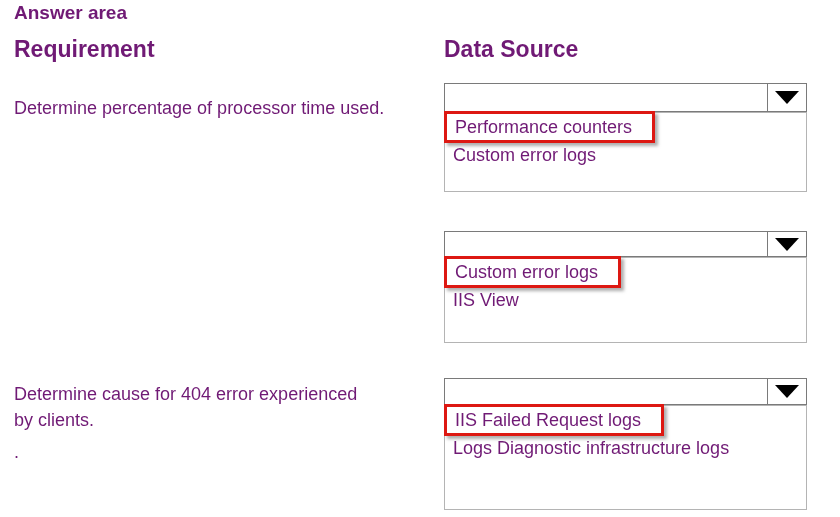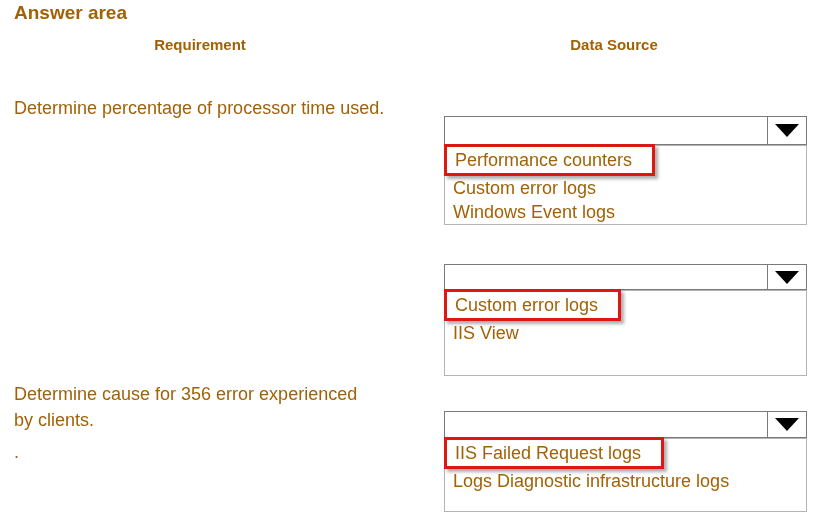--- a/index.html
+++ b/index.html
@@ -6,54 +6,53 @@
     margin: 0;
     padding: 0;
     background: #ffffff;
   }
   #screen {
     position: relative;
     width: 840px;
     height: 517px;
     background: #ffffff;
     font-family: "Liberation Sans", sans-serif;
-    color: #a16207;
+    color: #701a75;
     overflow: hidden;
   }
   .abs { position: absolute; }
 
   .page-title {
     left: 14px; top: 2px;
     font-size: 19px;
     font-weight: bold;
     white-space: nowrap;
   }
   .col-header {
     top: 36px;
-    font-size: 15px;
+    font-size: 23px;
     font-weight: bold;
-    text-align: center;
+    text-align: left;
     white-space: nowrap;
   }
   .col-header.req { left: 14px;  width: 372px; }
   .col-header.src { left: 444px; width: 340px; }
 
   .requirement {
     left: 14px;
     width: 420px;
     font-size: 18px;
     line-height: 26px;
   }
   .requirement .req-line { white-space: nowrap; }
   .requirement .req-line:nth-child(3) { margin-top: 6px; }
 
   .dropdown {
     left: 444px;
     width: 363px;
-    margin-top: 33px;
   }
   .select-box {
     position: relative;
     box-sizing: border-box;
     width: 363px;
     border: 1px solid var(--select-border);
     background: #ffffff;
     display: flex;
   }
   .select-value { flex: 1 1 auto; }
@@ -119,52 +118,51 @@
       <div class="select-value"></div>
       <div class="arrow-cell">
         <span class="triangle"></span>
       </div>
     </div>
     <div class="options-list" style="height:80px">
       <div class="option answer-row">
         <span class="answer-box">Performance counters</span>
       </div>
       <div class="option">Custom error logs</div>
-      <div class="option">Windows Event logs</div>
     </div>
   </div>
 
   <div class="abs dropdown" style="top:231px">
     <div class="select-box" style="height:26px">
       <div class="select-value"></div>
       <div class="arrow-cell">
         <span class="triangle"></span>
       </div>
     </div>
     <div class="options-list" style="height:86px">
       <div class="option answer-row">
         <span class="answer-box">Custom error logs</span>
       </div>
       <div class="option">IIS View</div>
     </div>
   </div>
 
   <div class="abs requirement" style="top:381px">
-    <div class="req-line">Determine cause for 356 error experienced</div>
+    <div class="req-line">Determine cause for 404 error experienced</div>
     <div class="req-line">by clients.</div>
     <div class="req-line">.</div>
   </div>
   <div class="abs dropdown" style="top:378px">
     <div class="select-box" style="height:27px">
       <div class="select-value"></div>
       <div class="arrow-cell">
         <span class="triangle"></span>
       </div>
     </div>
-    <div class="options-list" style="height:74px">
+    <div class="options-list" style="height:105px">
       <div class="option answer-row">
         <span class="answer-box">IIS Failed Request logs</span>
       </div>
       <div class="option">Logs Diagnostic infrastructure logs</div>
     </div>
   </div>
 
 </div>
 
 </body></html>

